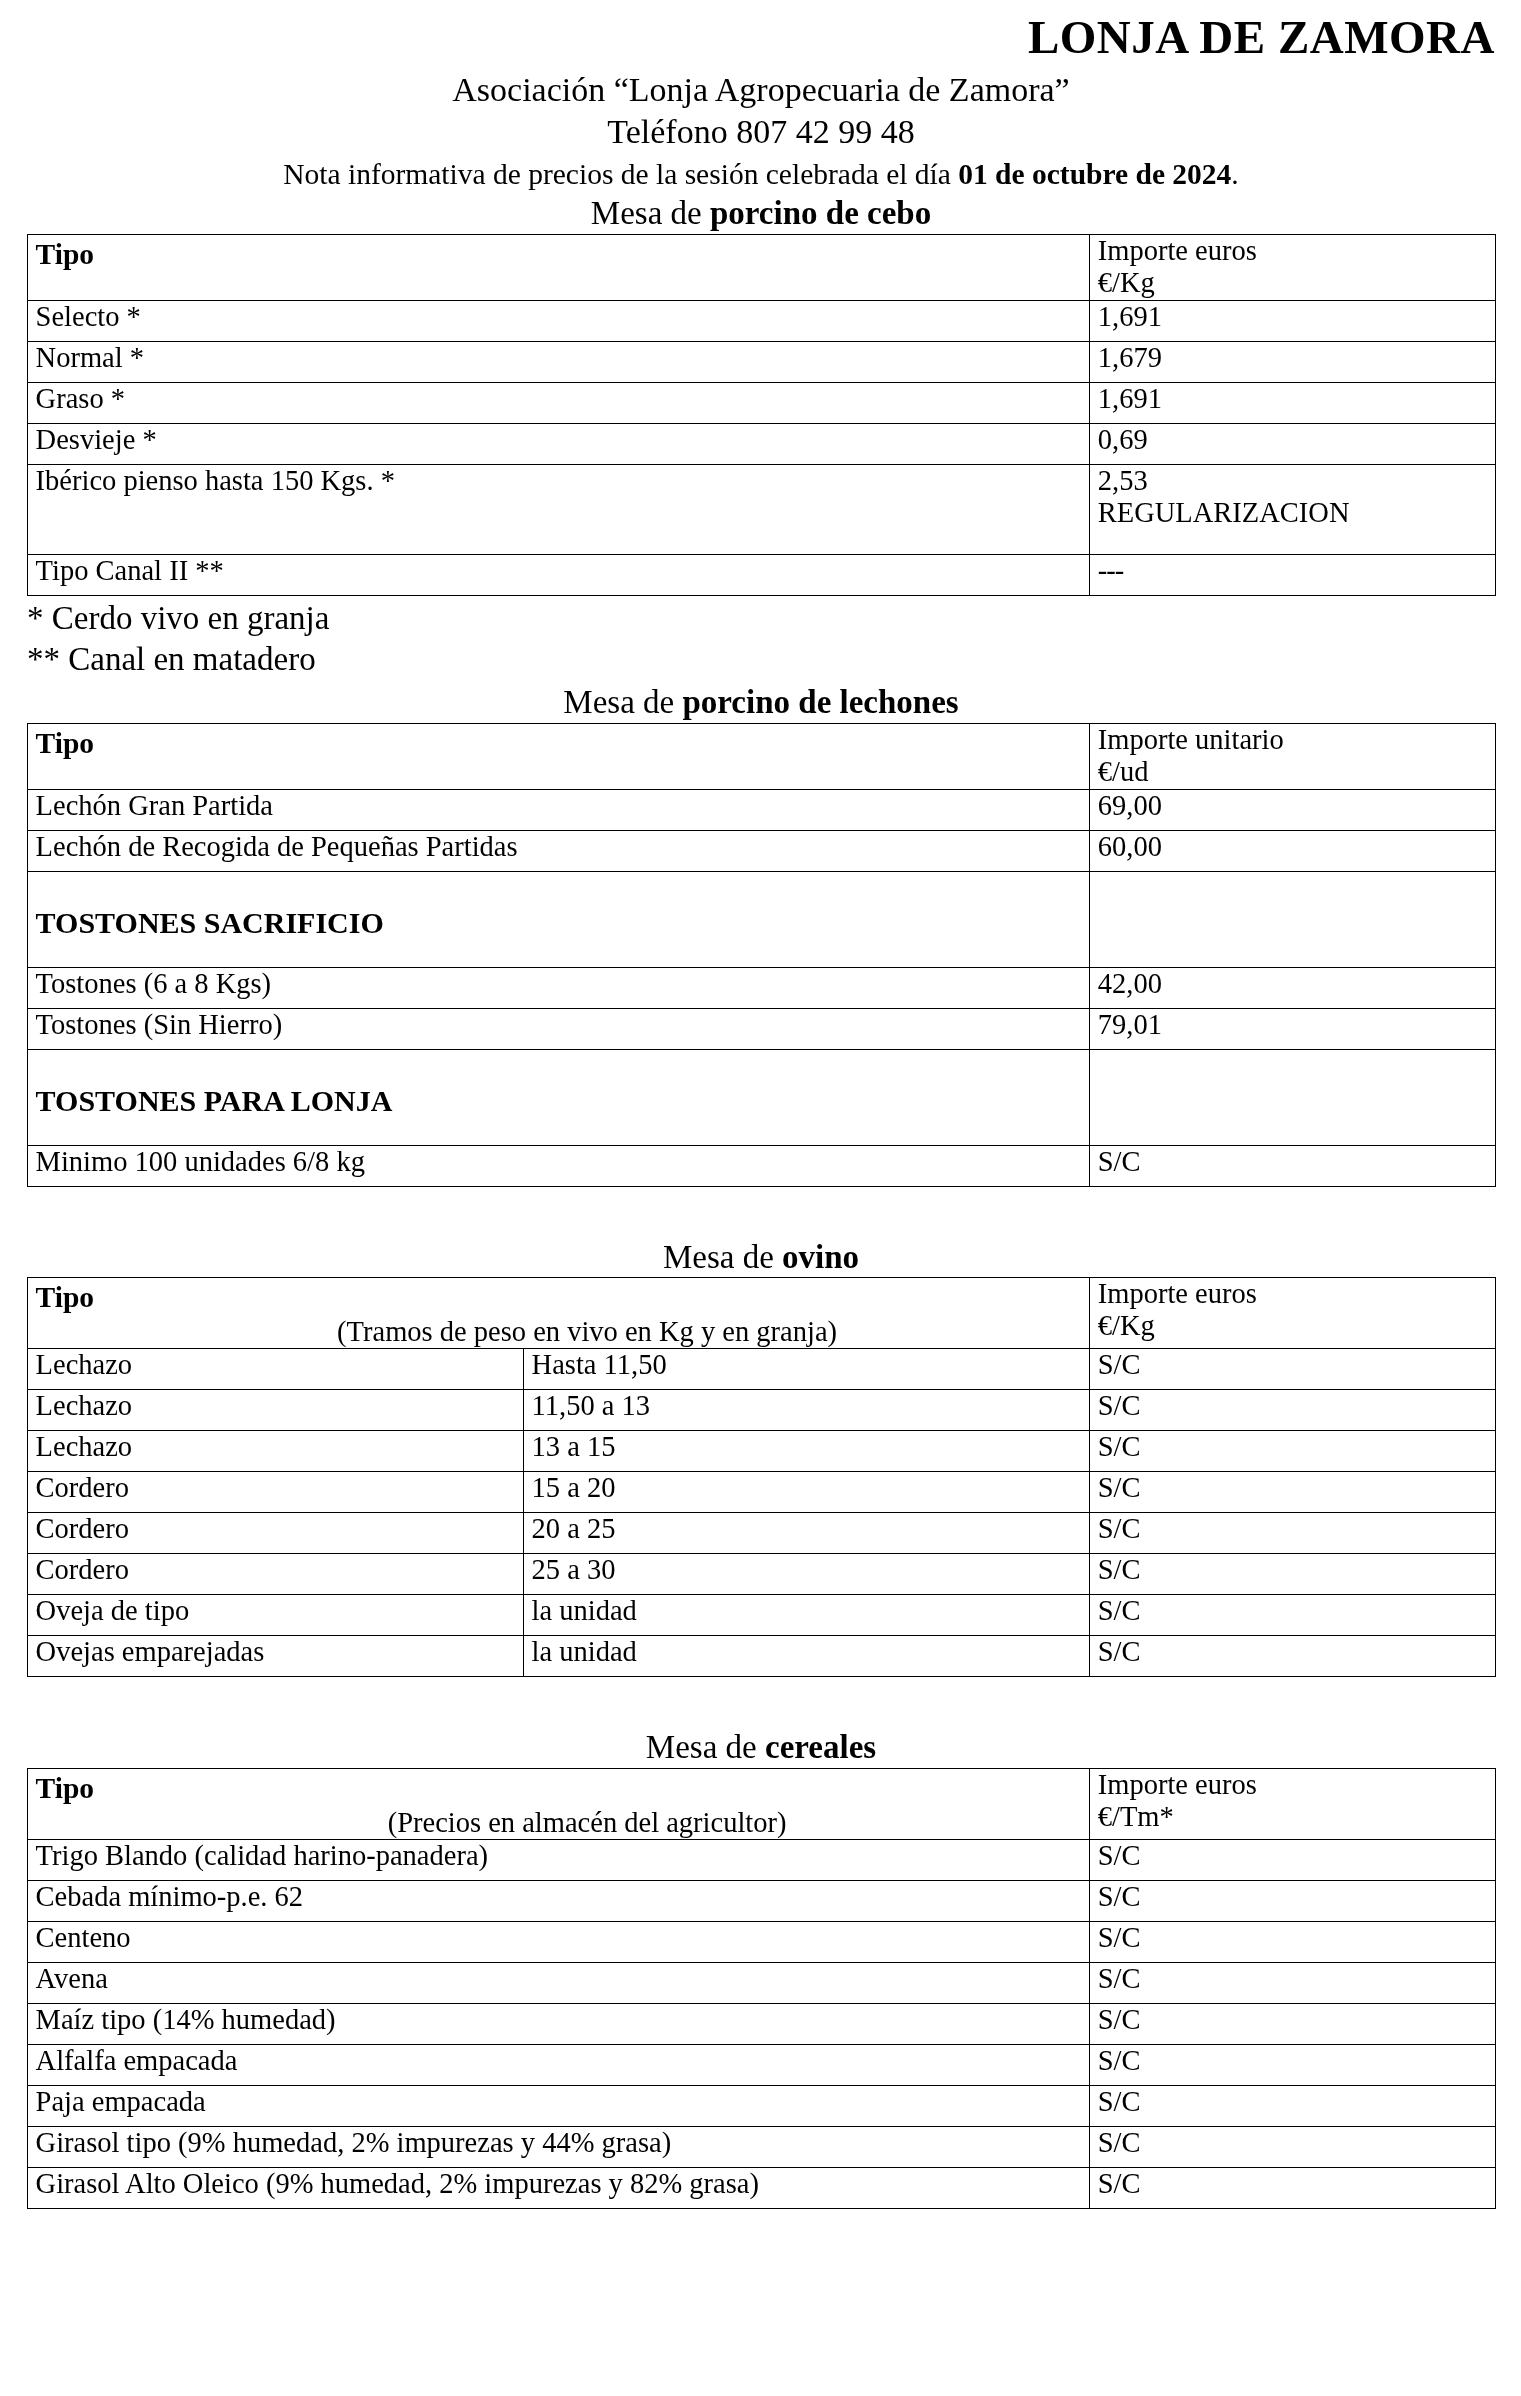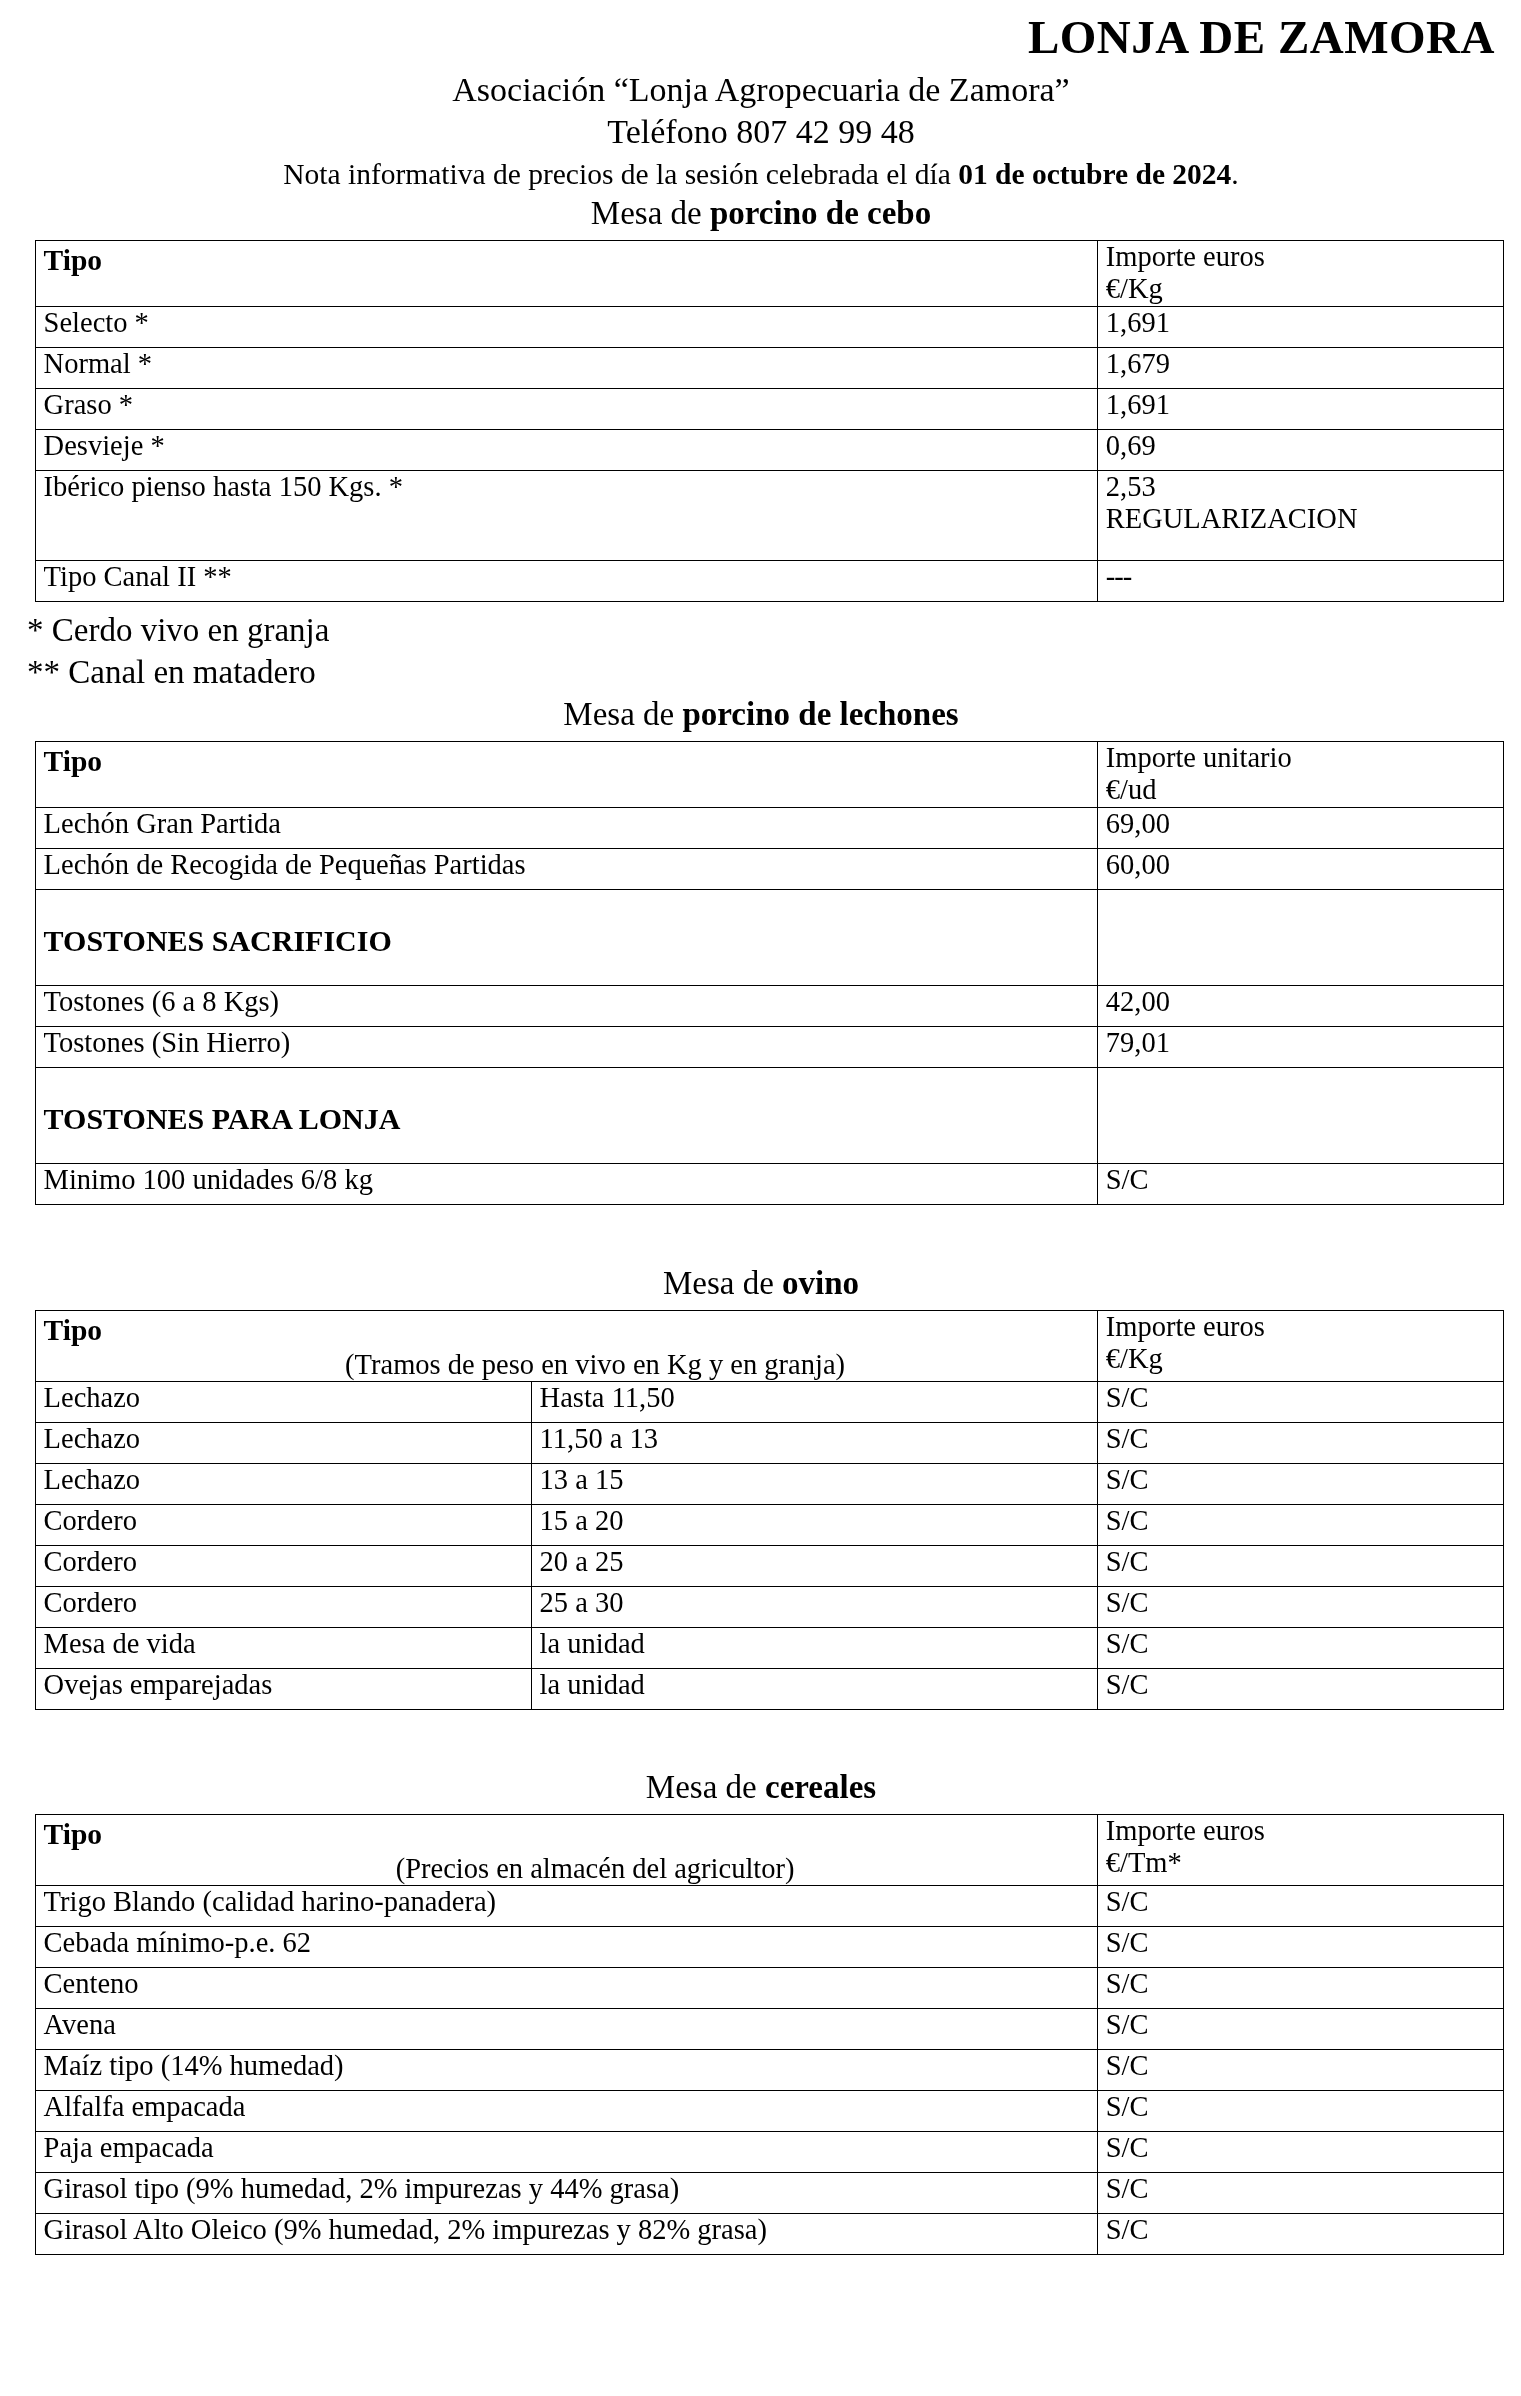--- a/index.html
+++ b/index.html
@@ -57,21 +57,21 @@
     line-height: 1.12;
     margin: 2.9px 0 1.9px 0;
   }
   .mesa-title b { font-weight: bold; }
 
   
   table.lonja {
     border-collapse: collapse;
     table-layout: fixed;
     width: 1469px;
-    margin: 8px;
+    margin: 0;
     border: 1.9px solid #000;
     padding-left: 9px;
   }
   table.lonja td, table.lonja th {
     border: 1.9px solid #000;
     padding: 0 7.6px;
     font-size: 28.5px;
     line-height: 1.12;
     vertical-align: top;
     font-weight: normal;
@@ -305,21 +305,21 @@
         <td class="row-cell">Cordero</td>
         <td class="row-cell ctr">20 a 25</td>
         <td class="row-cell val">S/C</td>
       </tr>
       <tr>
         <td class="row-cell">Cordero</td>
         <td class="row-cell ctr">25 a 30</td>
         <td class="row-cell val">S/C</td>
       </tr>
       <tr>
-        <td class="row-cell">Mesa de vida</td>
+        <td class="row-cell">Oveja de tipo</td>
         <td class="row-cell ctr">la unidad</td>
         <td class="row-cell val">S/C</td>
       </tr>
       <tr>
         <td class="row-cell">Ovejas emparejadas</td>
         <td class="row-cell ctr">la unidad</td>
         <td class="row-cell val">S/C</td>
       </tr>
     </tbody>
   </table>

